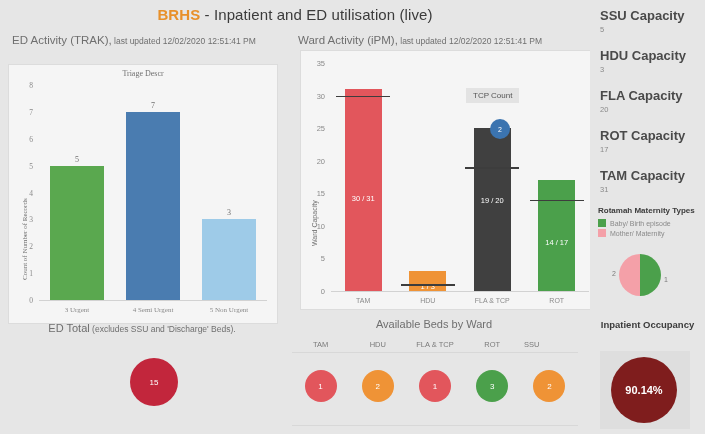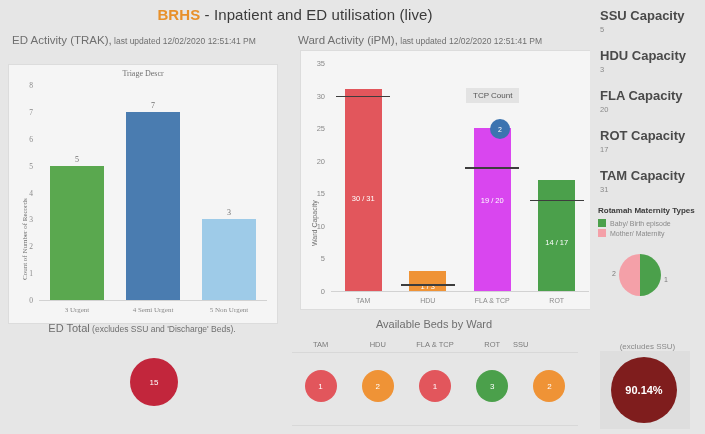--- a/index.html
+++ b/index.html
@@ -190,21 +190,21 @@
 
     <div class="plot" id="ward-plot" style="left:30px;top:12px;width:258px;height:228px;">
         <div class="bar" style="left: 13.545px; width: 37.41px; height: 201.943px; background: rgb(226, 86, 92);">
           <div class="blabel-in" style="top: 105.01px;">30 / 31</div>
         </div>
         <div class="refline" style="left: 5.3148px; width: 53.8704px; top: 32.5714px;"></div>
         <div class="bar" style="left: 78.045px; width: 37.41px; height: 19.5429px; background: rgb(239, 147, 54);">
           <div class="blabel-in" style="top: 10.1623px;">1 / 3</div>
         </div>
         <div class="refline" style="left: 69.8148px; width: 53.8704px; top: 221.486px;"></div>
-        <div class="bar" style="left: 142.545px; width: 37.41px; height: 163px; background: #d946ef;">
+        <div class="bar" style="left: 142.545px; width: 37.41px; height: 163px; background: #404040;">
           <div class="blabel-in" style="top: 67.7486px;">19 / 20</div>
         </div>
         <div class="refline" style="left: 134.315px; width: 53.8704px; top: 104.229px;"></div>
         <div class="bar" style="left: 207.045px; width: 37.41px; height: 110.743px; background: rgb(75, 160, 75);">
           <div class="blabel-in" style="top: 57.5863px;">14 / 17</div>
         </div>
         <div class="refline" style="left: 198.815px; width: 53.8704px; top: 136.8px;"></div>
       </div>
     <div class="axisline" style="left:30px;top:240px;width:258px;height:1px;"></div>
 
@@ -271,32 +271,33 @@
     <span class="bt-main">ED Total</span><span class="bt-sub"> (excludes SSU and 'Discharge' Beds).</span>
   </div>
   <div class="kpi-circle" id="ed-total-circle" style="left: 130px; top: 358px; width: 48px; height: 48px; font-size: 8px; background: rgb(194, 38, 60);">15</div>
 
   <div class="bottom-title bt-main" style="left:284px;top:318px;width:300px;">Available Beds by Ward</div>
   <div id="bed-headers">
       <div class="bedhdr" style="left: 292px; width: 57.2px; top: 340px;">TAM</div>
       <div class="bedhdr" style="left: 349.2px; width: 57.2px; top: 340px;">HDU</div>
       <div class="bedhdr" style="left: 406.4px; width: 57.2px; top: 340px;">FLA &amp; TCP</div>
       <div class="bedhdr" style="left: 463.6px; width: 57.2px; top: 340px;">ROT</div>
-      <div class="bedhdr" style="left: 492px; width: 57.2px; top: 340px;">SSU</div>
+      <div class="bedhdr" style="left: 503px; width: 57.2px; top: 340px;">SSU</div>
     </div>
   <div class="hrule" style="left:292px;top:352px;width:286px;"></div>
   <div id="bed-circles">
       <div class="kpi-circle" style="left: 304.6px; top: 370px; width: 32px; height: 32px; font-size: 8px; background: rgb(226, 86, 92);">1</div>
       <div class="kpi-circle" style="left: 361.8px; top: 370px; width: 32px; height: 32px; font-size: 8px; background: rgb(239, 147, 54);">2</div>
       <div class="kpi-circle" style="left: 419px; top: 370px; width: 32px; height: 32px; font-size: 8px; background: rgb(226, 86, 92);">1</div>
       <div class="kpi-circle" style="left: 476.2px; top: 370px; width: 32px; height: 32px; font-size: 8px; background: rgb(75, 160, 75);">3</div>
       <div class="kpi-circle" style="left: 533.4px; top: 370px; width: 32px; height: 32px; font-size: 8px; background: rgb(239, 147, 54);">2</div>
     </div>
   <div class="hrule" style="left:292px;top:425px;width:286px;"></div>
 
   <div class="bottom-title" style="left:590px;top:319px;width:115px;">
+    <div class="bt-main" style="font-weight:bold;font-size:9.5px;color:#3b3b3b;">Inpatient Occupancy</div>
     <div class="bt-sub" style="font-size:8px;color:#8a8a8a;margin-top:23px;">(excludes SSU)</div>
   </div>
   <div class="occ-panel">
     <div class="kpi-circle" id="occ-circle" style="left: 11px; top: 6px; width: 66px; height: 66px; font-size: 11px; font-weight: bold; background: #7f1d1d;">90.14%</div>
   </div>
 
 </div>
 
 </body></html>

